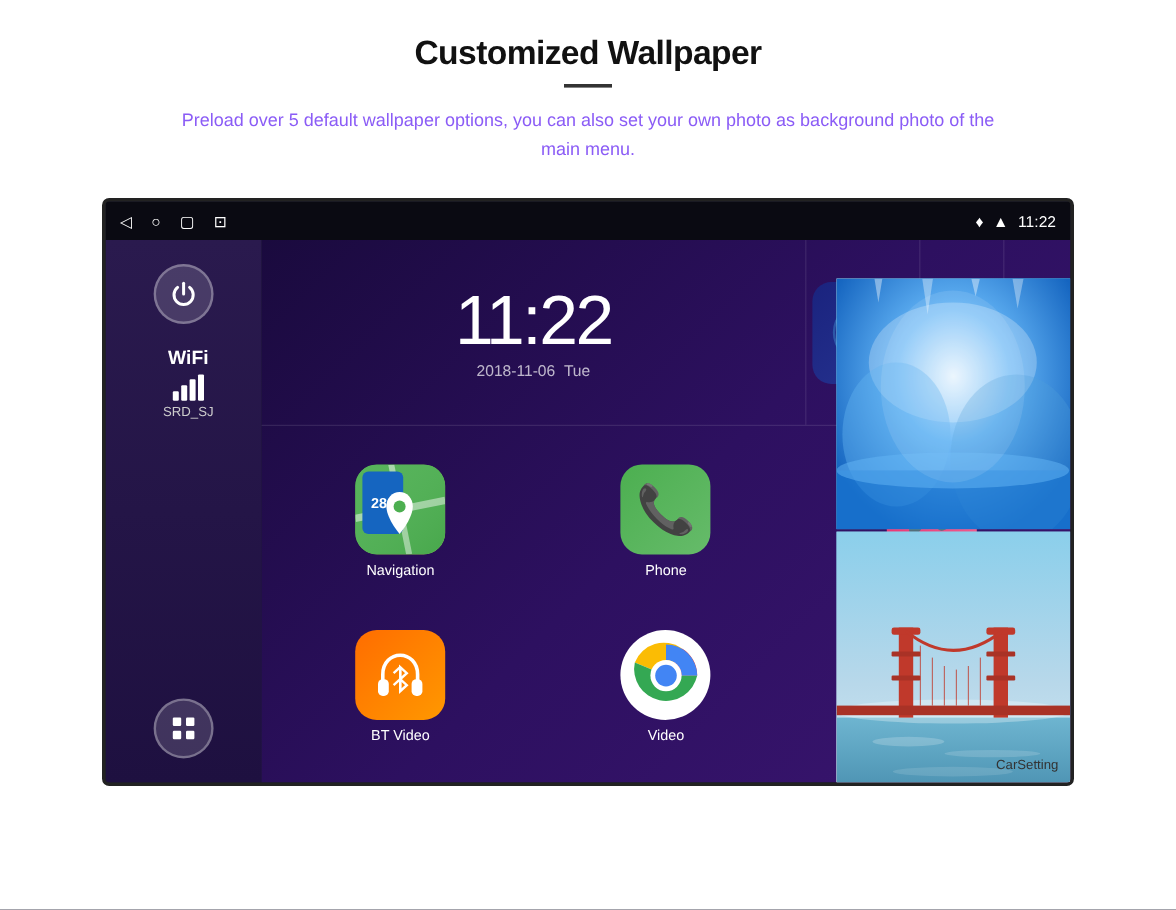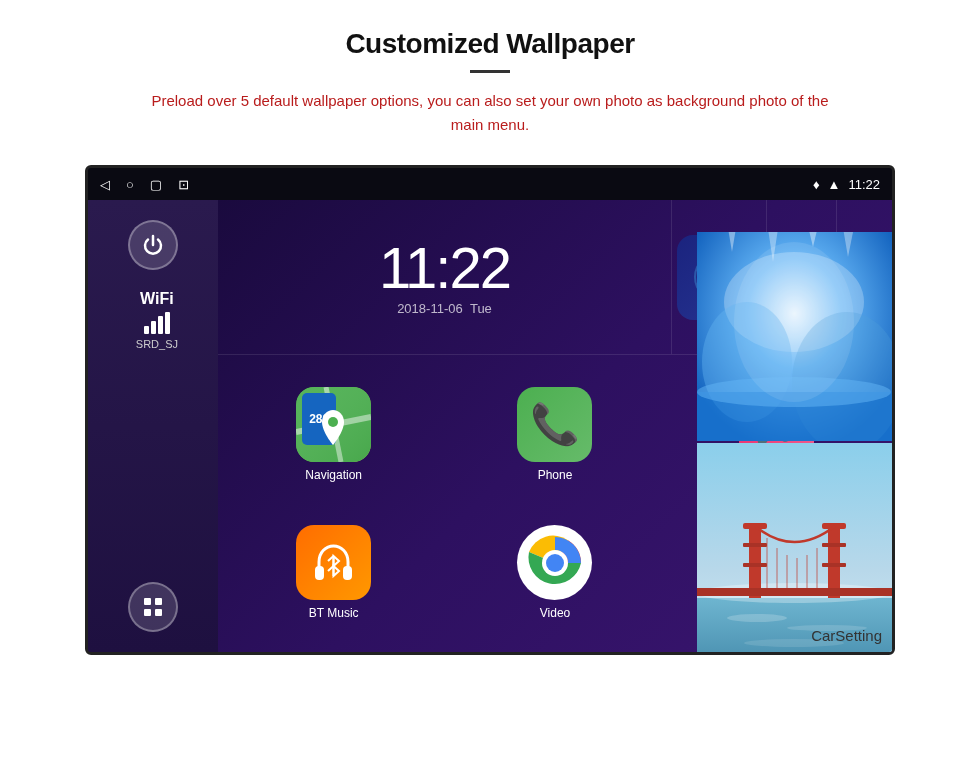--- a/index.html
+++ b/index.html
@@ -30,21 +30,21 @@
 
     .title-divider {
       width: 40px;
       height: 3px;
       background: #333;
       margin: 0 auto 16px auto;
     }
 
     .page-subtitle {
       font-size: 15px;
-      color: #b91c1c;
+      color: #8b5cf6;
       text-align: center;
       max-width: 700px;
       line-height: 1.6;
       margin-bottom: 28px;
     }
 
     
     .screen-container {
       position: relative;
       width: 810px;
@@ -353,21 +353,21 @@
       font-weight: bold;
       color: #fff;
     }
 
     
     .carsetting-label {
       position: absolute;
       bottom: 8px;
       right: 10px;
       color: #333;
-      font-size: 15px;
+      font-size: 11px;
       font-weight: 500;
     }
 
     .map-badge {
       position: absolute;
       top: 8px;
       left: 8px;
       background: #1565C0;
       color: white;
       font-size: 11px;
@@ -552,21 +552,21 @@
                 <rect x="4" y="26" width="9" height="14" rx="4" fill="white"></rect>
                 <rect x="32" y="26" width="9" height="14" rx="4" fill="white"></rect>
 
                 <path d="M22.5 16 L28 21 L22.5 26 L22.5 16Z" stroke="white" stroke-width="2" fill="none"></path>
                 <path d="M22.5 26 L28 31 L22.5 36 L22.5 26Z" stroke="white" stroke-width="2" fill="none"></path>
                 <line x1="22.5" y1="16" x2="17" y2="21" stroke="white" stroke-width="2"></line>
                 <line x1="22.5" y1="26" x2="17" y2="31" stroke="white" stroke-width="2"></line>
                 <line x1="22.5" y1="16" x2="22.5" y2="36" stroke="white" stroke-width="2"></line>
               </svg>
             </div>
-            <span class="app-label">BT Music</span>
+            <span class="app-label">BT Video</span>
           </div>
 
           <div class="app-item">
             <div class="app-icon-wrapper chrome-icon" style="border-radius:50%; background:#fff;">
               <svg width="68" height="68" viewBox="0 0 68 68">
 
                 <path d="M34 34 L60 34 A26 26 0 0 0 47 11.2Z" fill="#EA4335"></path>
 
                 <path d="M34 34 L47 11.2 A26 26 0 0 0 8 23Z" fill="#FBBC04"></path>
 

